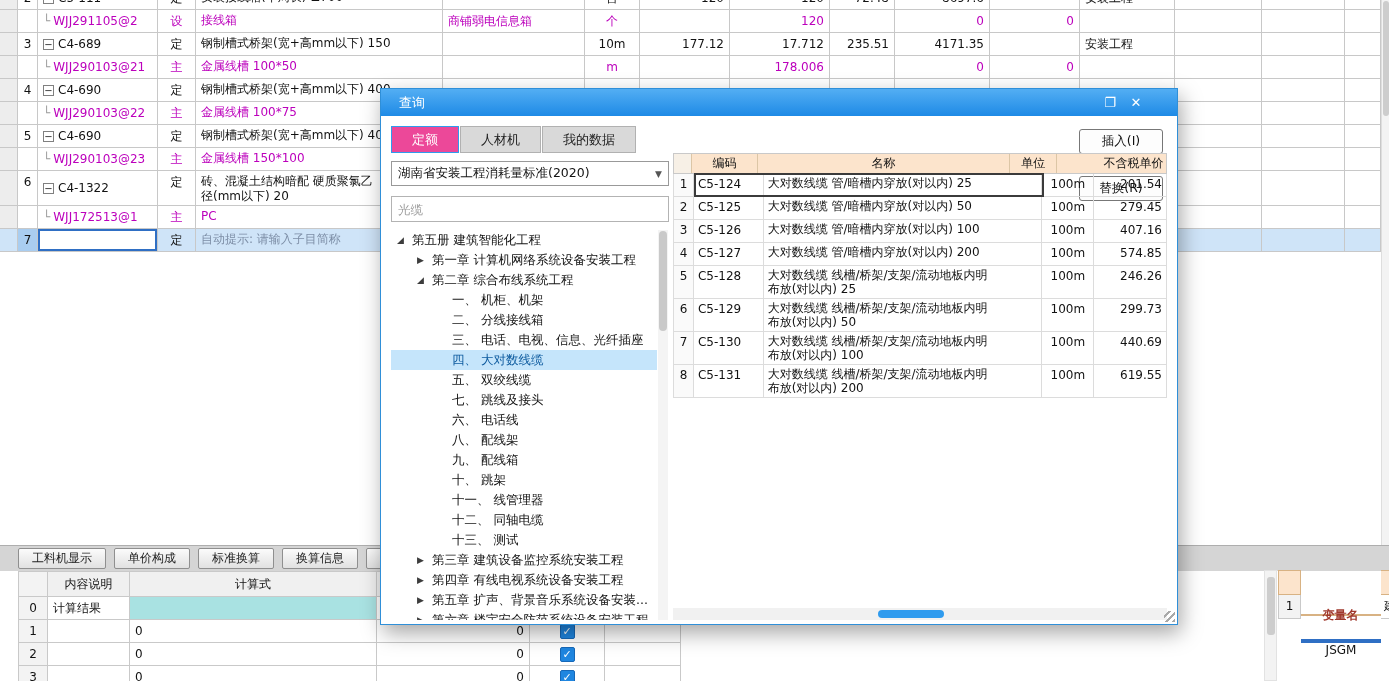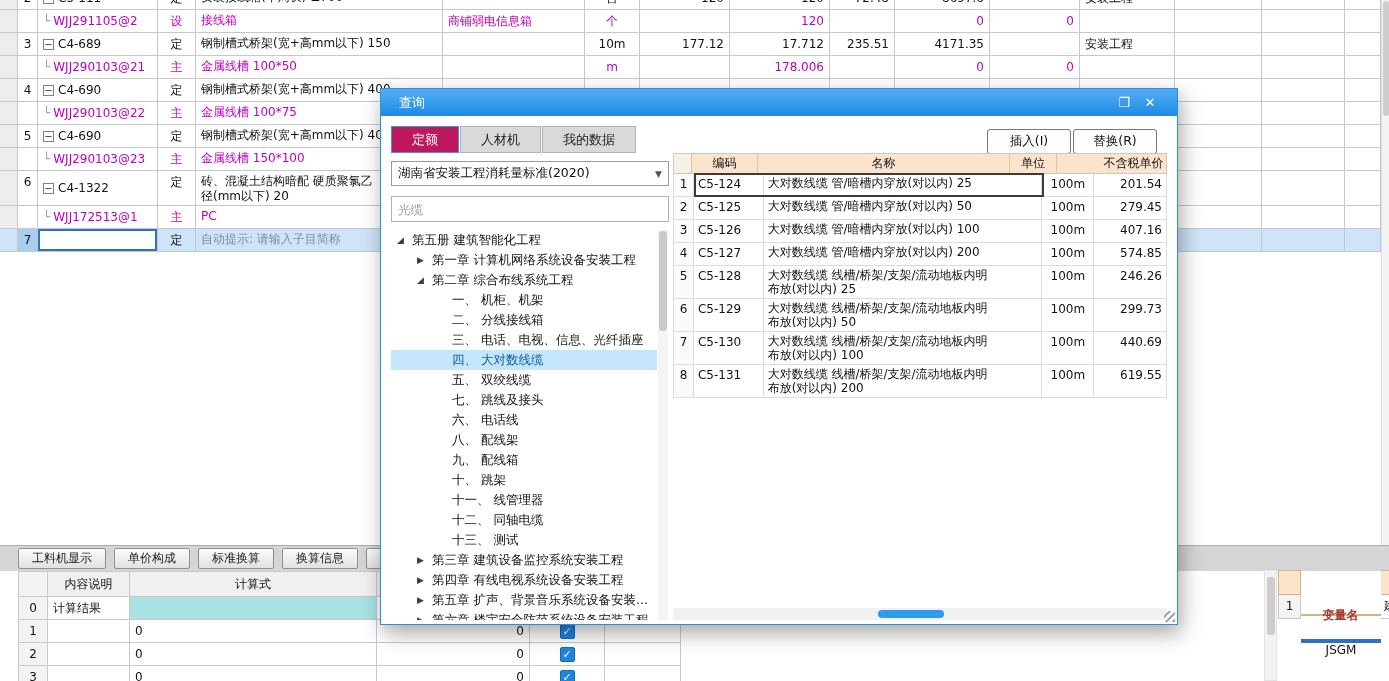--- a/index.html
+++ b/index.html
@@ -80,28 +80,28 @@
   .vtail{width:40px;flex:none;}
   .vr{height:24px;}
   .vr .vnum{background:#f3f3f3;text-align:center;border:1px solid #c9c9c9;border-top:none;line-height:22px;}
   .vr .vname{border:2px solid #2f6fc4;background:#fff;text-align:center;line-height:19px;}
   .vr .vtail{border-bottom:1px solid #c9c9c9;border-right:1px solid #c9c9c9;padding:3px 3px;overflow:hidden;}
 
   
   .modal{position:absolute;left:380px;top:88px;width:798px;height:537px;background:#fff;
     border:1px solid #2f8fd8;box-shadow:3px 8px 20px rgba(0,0,0,.35);z-index:20;}
   .mtitle{height:27px;background:linear-gradient(#53aef3,#1e8ae6);color:#fff;display:flex;
-    align-items:center;padding:0 14px 0 18px;font-size:13px;}
+    align-items:center;padding:0 28px 0 18px;font-size:13px;}
   .mtitle .sp{flex:1;}
   .wbtn{width:26px;text-align:center;font-size:13px;color:#fff;cursor:default;}
   .dtabs{position:absolute;left:10px;top:37px;display:flex;}
   .dtab{height:27px;padding:0 20px;display:flex;align-items:center;justify-content:center;
     background:#d9d9d9;border:1px solid #b1b1b1;color:#222;font-size:13px;margin-right:1px;}
-  .dtab.active{background:#be185d;color:#fff;border-color:#2f9bee;}
-  .dbtns{position:absolute;right:20px;top:40px;display:flex;gap:2px;}
+  .dtab.active{background:#ec4899;color:#fff;border-color:#2f9bee;}
+  .dbtns{position:absolute;right:14px;top:40px;display:flex;gap:22px;flex-direction:column;}
   .dbtn{width:84px;height:25px;background:#fdfdfd;border:1px solid #777;border-radius:3px;
     font-size:12.5px;font-family:inherit;color:#111;}
   .dselect{position:absolute;left:10px;top:72px;width:278px;height:25px;border:1px solid #999;
     display:flex;align-items:center;padding:0 6px;font-size:12.5px;white-space:nowrap;overflow:hidden;}
   .dselect .arr{margin-left:auto;color:#555;font-size:9px;flex:none;}
   .dsearch{position:absolute;left:10px;top:107px;width:278px;height:26px;border:1px solid #b3b3b3;
     padding:0 6px;font-size:12.5px;font-family:inherit;color:#222;}
   .dsearch::placeholder{color:#9a9a9a;}
   .dtree{position:absolute;left:10px;top:141px;width:266px;height:390px;overflow:hidden;}
   .titem{height:20px;display:flex;align-items:center;white-space:nowrap;overflow:hidden;font-size:12.5px;}

